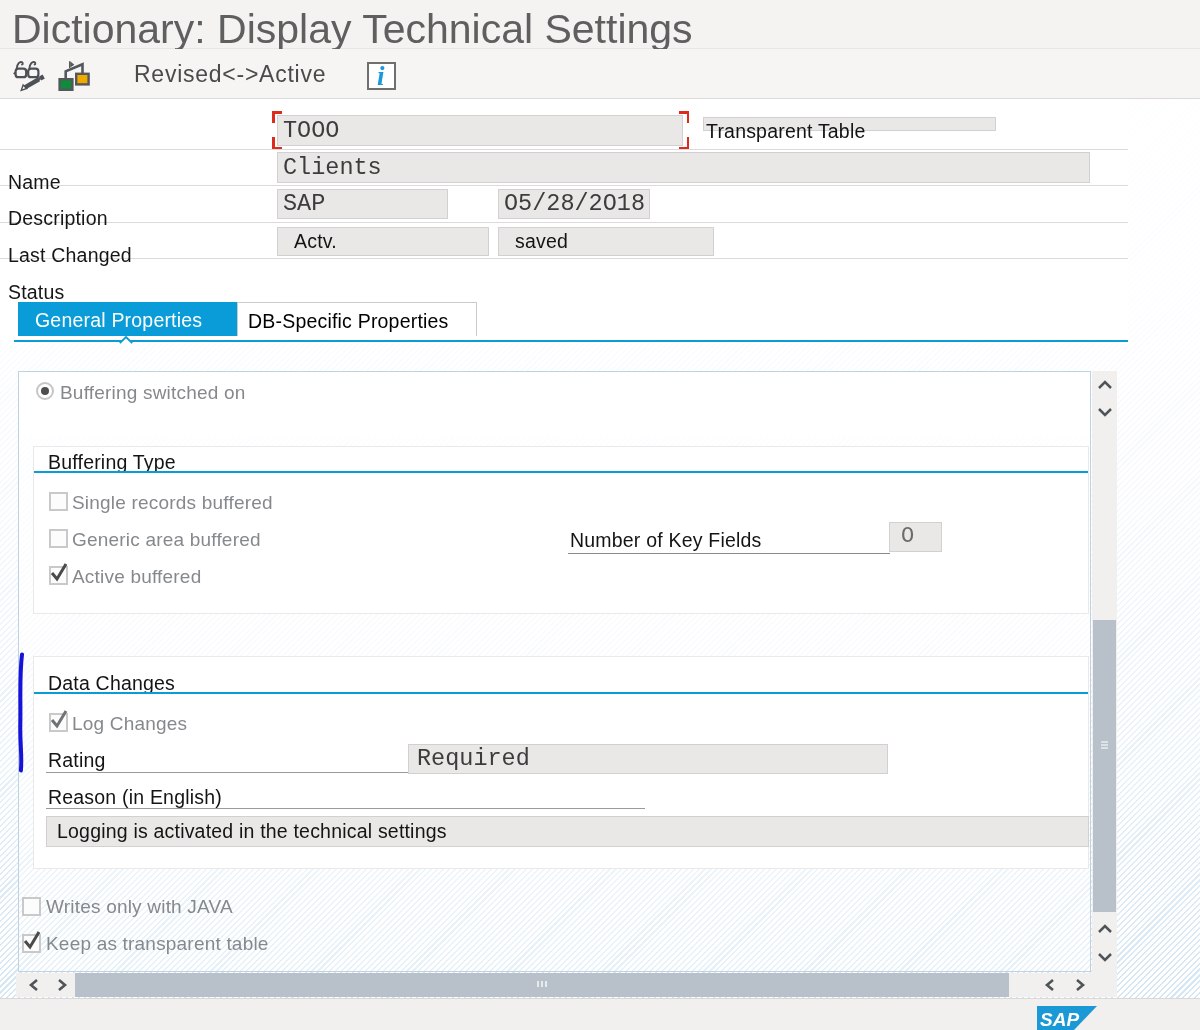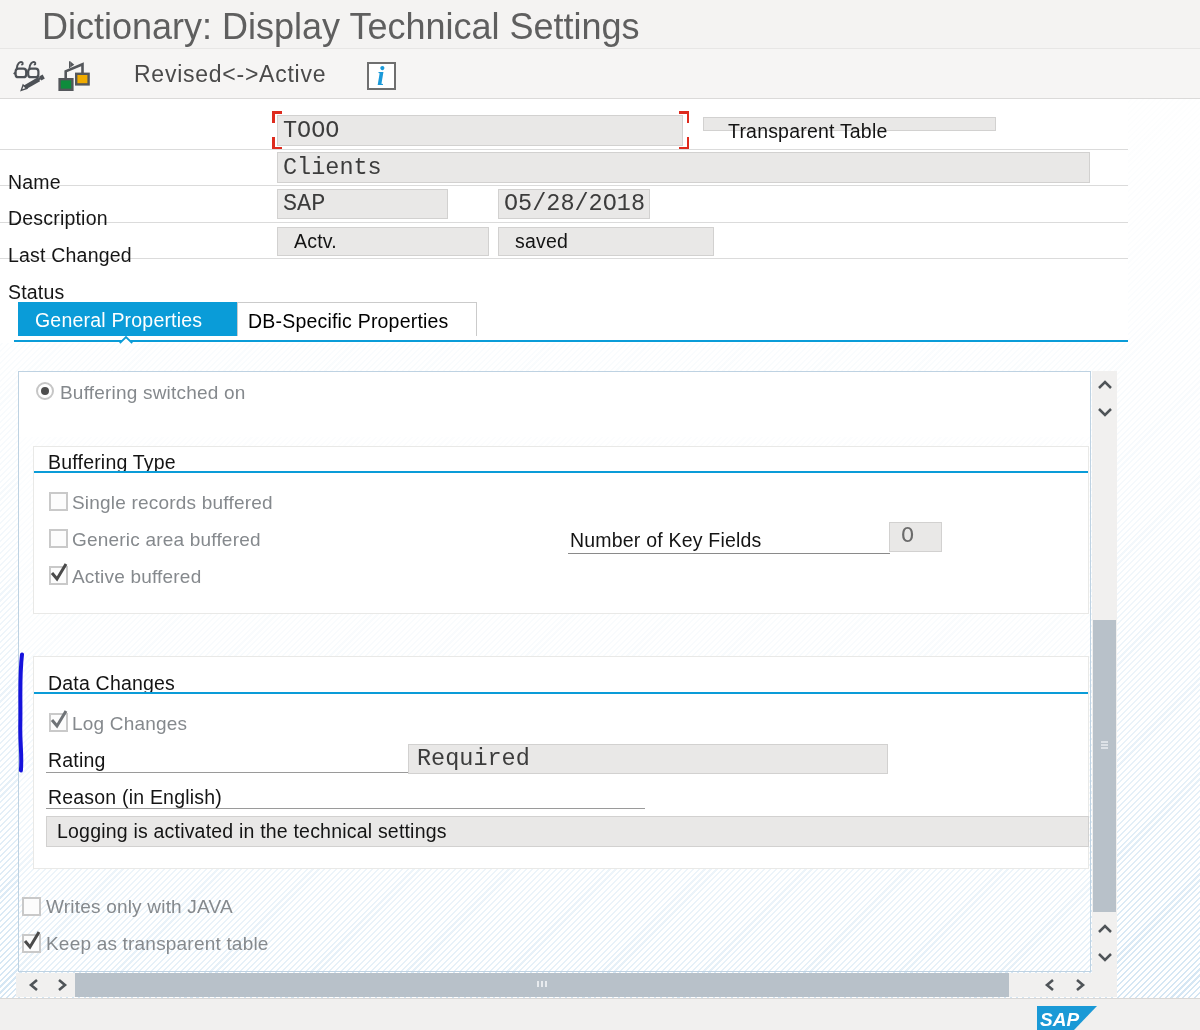--- a/index.html
+++ b/index.html
@@ -7,21 +7,21 @@
 body { font-family:"Liberation Sans", sans-serif; position:relative; background:#fff; }
 #page { position:absolute; left:0; top:0; width:1200px; height:1030px; overflow:hidden;
   background:
     linear-gradient(to bottom, rgba(255,255,255,0.98) 0%, rgba(255,255,255,0.92) 30%, rgba(255,255,255,0.78) 50%, rgba(255,255,255,0.50) 75%, rgba(255,255,255,0.06) 100%),
     repeating-linear-gradient(135deg, #cfe3f2 0px, #cfe3f2 1.5px, #ffffff 1.5px, #ffffff 4.2px);
 }
 .abs { position:absolute; }
 
 
 #titlebar { left:0; top:0; width:1200px; height:49px; background:#f4f3f2; border-bottom:1px solid #e7e6e5; }
-#titlebar .t { position:absolute; left:12px; top:6px; font-size:36px; color:#5f5f5f;margin-left:30px; }
+#titlebar .t { position:absolute; left:12px; top:6px; font-size:41px; color:#5f5f5f; }
 #toolbar { left:0; top:49px; width:1200px; height:50px; background:#f6f5f4; border-bottom:1px solid #dbdad9; }
 #revtext { position:absolute; left:134px; top:61px; font-size:23px; letter-spacing:0.75px; color:#4a4a4a; }
 #infobox { position:absolute; left:367px; top:62px; width:29px; height:28px; background:#fff; border:2px solid #6f6f6f; }
 #infobox span { position:absolute; left:8px; top:-3px; font-family:"Liberation Serif", serif; font-style:italic; font-weight:bold; font-size:27px; color:#1b9ad9; }
 
 
 #formarea { left:0; top:99px; width:1128px; height:244px; background:rgba(255,255,255,0.88); }
 .sep { position:absolute; left:0; width:1128px; height:1px; background:#dbdbdb; }
 .lbl { position:absolute; left:8px; font-size:19.5px; letter-spacing:0.2px; color:#161616;margin-top:48px; }
 .fld { position:absolute; background:#e9e8e7; border:1px solid #d2d1d0; }
@@ -105,21 +105,21 @@
   <div class="sep" style="top:185px;"></div>
   <div class="sep" style="top:222px;"></div>
   <div class="sep" style="top:258px;"></div>
 
   <div class="lbl" style="top:123px;">Name</div>
   <div class="lbl" style="top:159px;">Description</div>
   <div class="lbl" style="top:196px;">Last Changed</div>
   <div class="lbl" style="top:233px;">Status</div>
 
   <div class="fld mono" style="left:277px; top:115px; width:406px; height:31px; line-height:29px; padding-left:5px;">TOOO</div>
-  <div class="fld sans19" style="left:703px; top:117px; width:293px; height:14px; line-height:27px; padding-left:24px;">Transparent Table</div>
+  <div class="fld sans19" style="left:703px; top:117px; width:293px; height:14px; line-height:27px; padding-left:2px;">Transparent Table</div>
   <div class="fld mono" style="left:277px; top:152px; width:813px; height:31px; line-height:29px; padding-left:5px;">Clients</div>
   <div class="fld mono" style="left:277px; top:189px; width:171px; height:30px; line-height:28px; padding-left:5px;">SAP</div>
   <div class="fld mono" style="left:498px; top:189px; width:152px; height:30px; line-height:28px; padding-left:5px;">O5/28/2O18</div>
   <div class="fld sans19" style="left:277px; top:227px; width:212px; height:29px; line-height:27px; padding-left:16px;">Actv.</div>
   <div class="fld sans19" style="left:498px; top:227px; width:216px; height:29px; line-height:27px; padding-left:16px;">saved</div>
 
   <div class="rb" style="left:272px; top:111px;">
       <i style="left:0;top:0;width:10px;height:2.5px;"></i>
       <i style="left:0;top:0;width:2.5px;height:12px;"></i>
       <i style="left:0;bottom:0;width:2.5px;height:12px;"></i>

